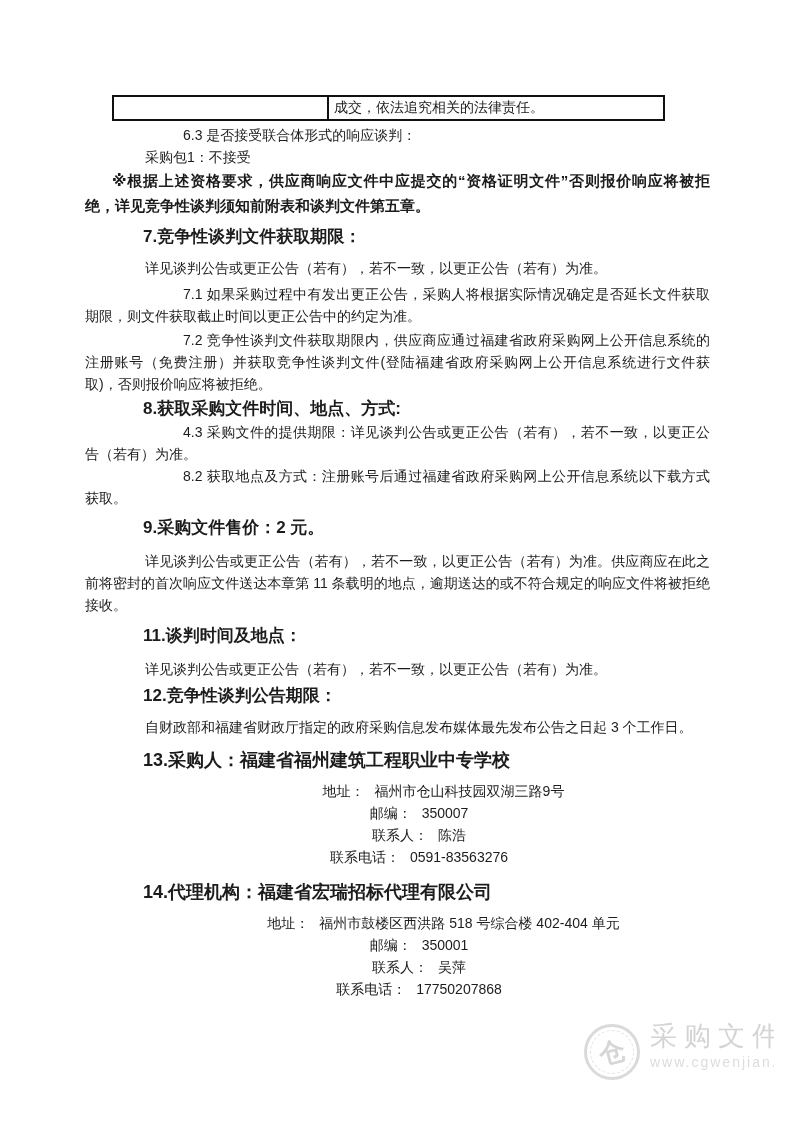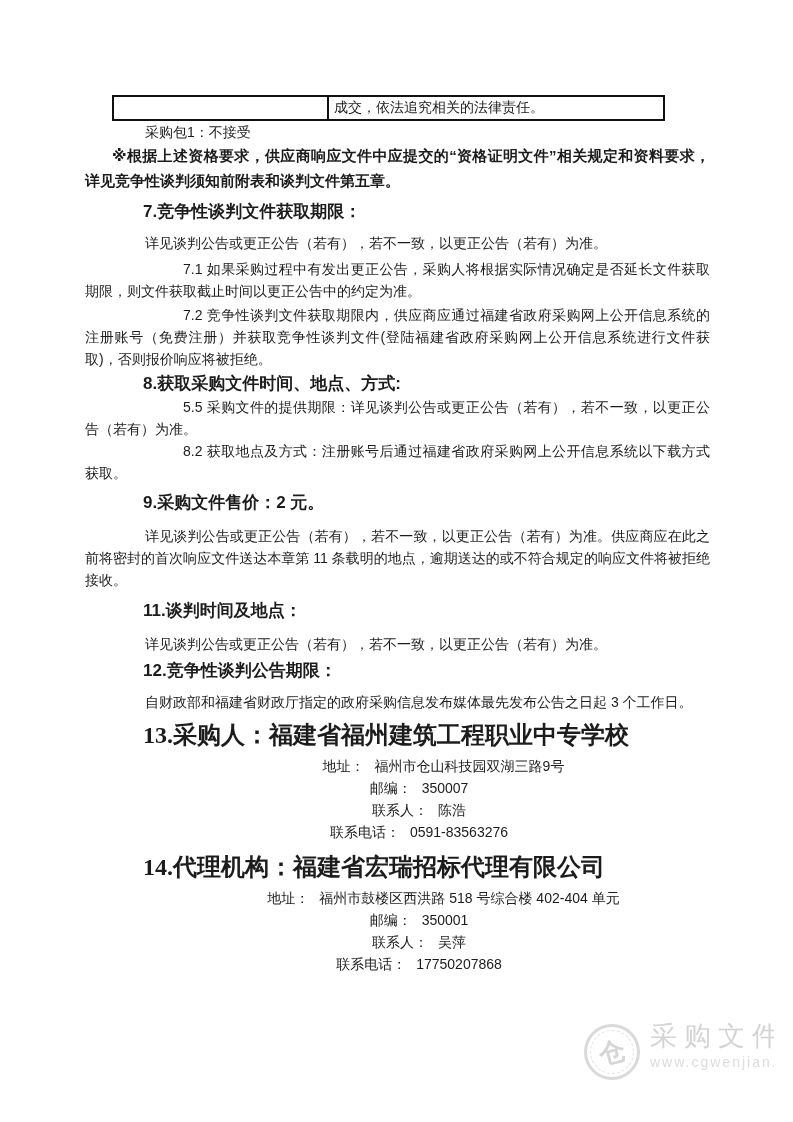--- a/index.html
+++ b/index.html
@@ -34,21 +34,21 @@
   .p-clause   { margin-top:3px; text-indent:98px; }
   .p-pkg      { text-indent:60px; }
   .p-boldnote { font-weight:bold; font-size:15px; line-height:25px; text-indent:27px; }
   .p-indent2  { text-indent:60px; }
   .p-sub      { text-indent:98px; }
   
   .sec-h {
     margin:0; font-weight:bold; font-size:17px; line-height:24px;
     padding-left:58px; text-align:left;
   }
-  .sec-h-big { font-size:24px; line-height:28px;font-family:Liberation Serif, serif; }
+  .sec-h-big { font-size:18px; line-height:28px; }
   
   .mt2{margin-top:2px}.mt4{margin-top:4px}.mt6{margin-top:7px}
   .mt8{margin-top:8px}.mt10{margin-top:10px}.mt18{margin-top:18px}
   
   .row-addr    { padding-left:92px; margin-top:6px; }
   .row-contact { padding-left:43px; }
   .row-addr, .row-contact { font-size:14px; line-height:22px; text-align:center; text-indent:0; }
   .lbl { margin-right:10px; }
   
   .watermark {
@@ -87,30 +87,31 @@
 
     <table class="toptable">
       <tbody>
         <tr>
           <td class="cell-left"></td>
           <td class="cell-right">成交，依法追究相关的法律责任。</td>
         </tr>
       </tbody>
     </table>
 
+    <p class="p-clause">6.3 是否接受联合体形式的响应谈判：</p>
     <p class="p-pkg">采购包1：不接受</p>
-    <p class="p-boldnote">※根据上述资格要求，供应商响应文件中应提交的“资格证明文件”相关规定和资料要求，详见竞争性谈判须知前附表和谈判文件第五章。</p>
+    <p class="p-boldnote">※根据上述资格要求，供应商响应文件中应提交的“资格证明文件”否则报价响应将被拒绝，详见竞争性谈判须知前附表和谈判文件第五章。</p>
 
     <h2 class="sec-h mt6">7.竞争性谈判文件获取期限：</h2>
     <p class="p-indent2 mt8">详见谈判公告或更正公告（若有），若不一致，以更正公告（若有）为准。</p>
     <p class="p-sub mt4">7.1 如果采购过程中有发出更正公告，采购人将根据实际情况确定是否延长文件获取期限，则文件获取截止时间以更正公告中的约定为准。</p>
     <p class="p-sub mt2">7.2 竞争性谈判文件获取期限内，供应商应通过福建省政府采购网上公开信息系统的注册账号（免费注册）并获取竞争性谈判文件(登陆福建省政府采购网上公开信息系统进行文件获取)，否则报价响应将被拒绝。</p>
 
     <h2 class="sec-h mt2">8.获取采购文件时间、地点、方式:</h2>
-    <p class="p-sub">5.5 采购文件的提供期限：详见谈判公告或更正公告（若有），若不一致，以更正公告（若有）为准。</p>
+    <p class="p-sub">4.3 采购文件的提供期限：详见谈判公告或更正公告（若有），若不一致，以更正公告（若有）为准。</p>
     <p class="p-sub">8.2 获取地点及方式：注册账号后通过福建省政府采购网上公开信息系统以下载方式获取。</p>
 
     <h2 class="sec-h mt6">9.采购文件售价：2 元。</h2>
 
     <p class="p-indent2 mt10">详见谈判公告或更正公告（若有），若不一致，以更正公告（若有）为准。供应商应在此之前将密封的首次响应文件送达本章第 11 条载明的地点，逾期送达的或不符合规定的响应文件将被拒绝接收。</p>
 
     <h2 class="sec-h mt8">11.谈判时间及地点：</h2>
     <p class="p-indent2 mt10">详见谈判公告或更正公告（若有），若不一致，以更正公告（若有）为准。</p>
 
     <h2 class="sec-h mt4">12.竞争性谈判公告期限：</h2>

